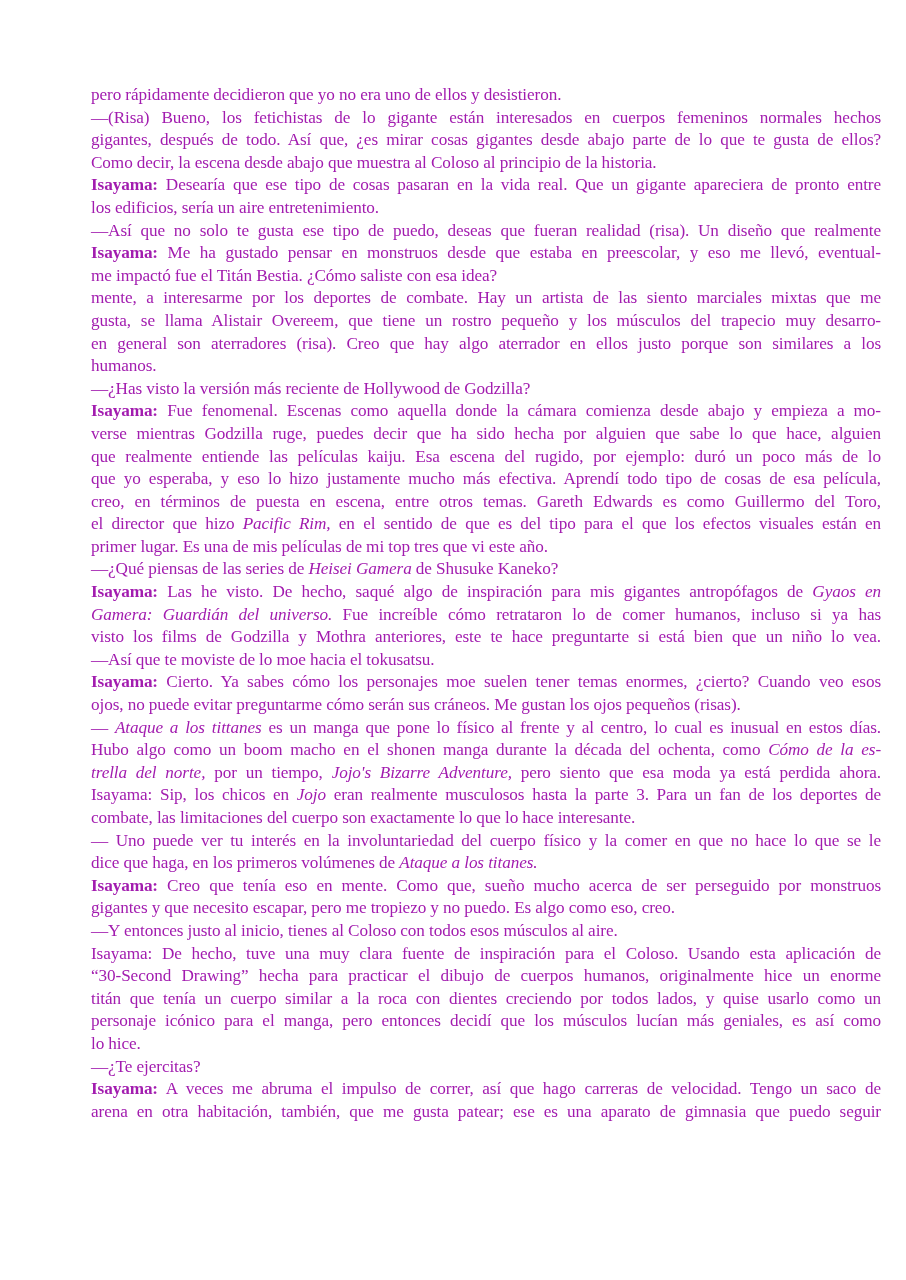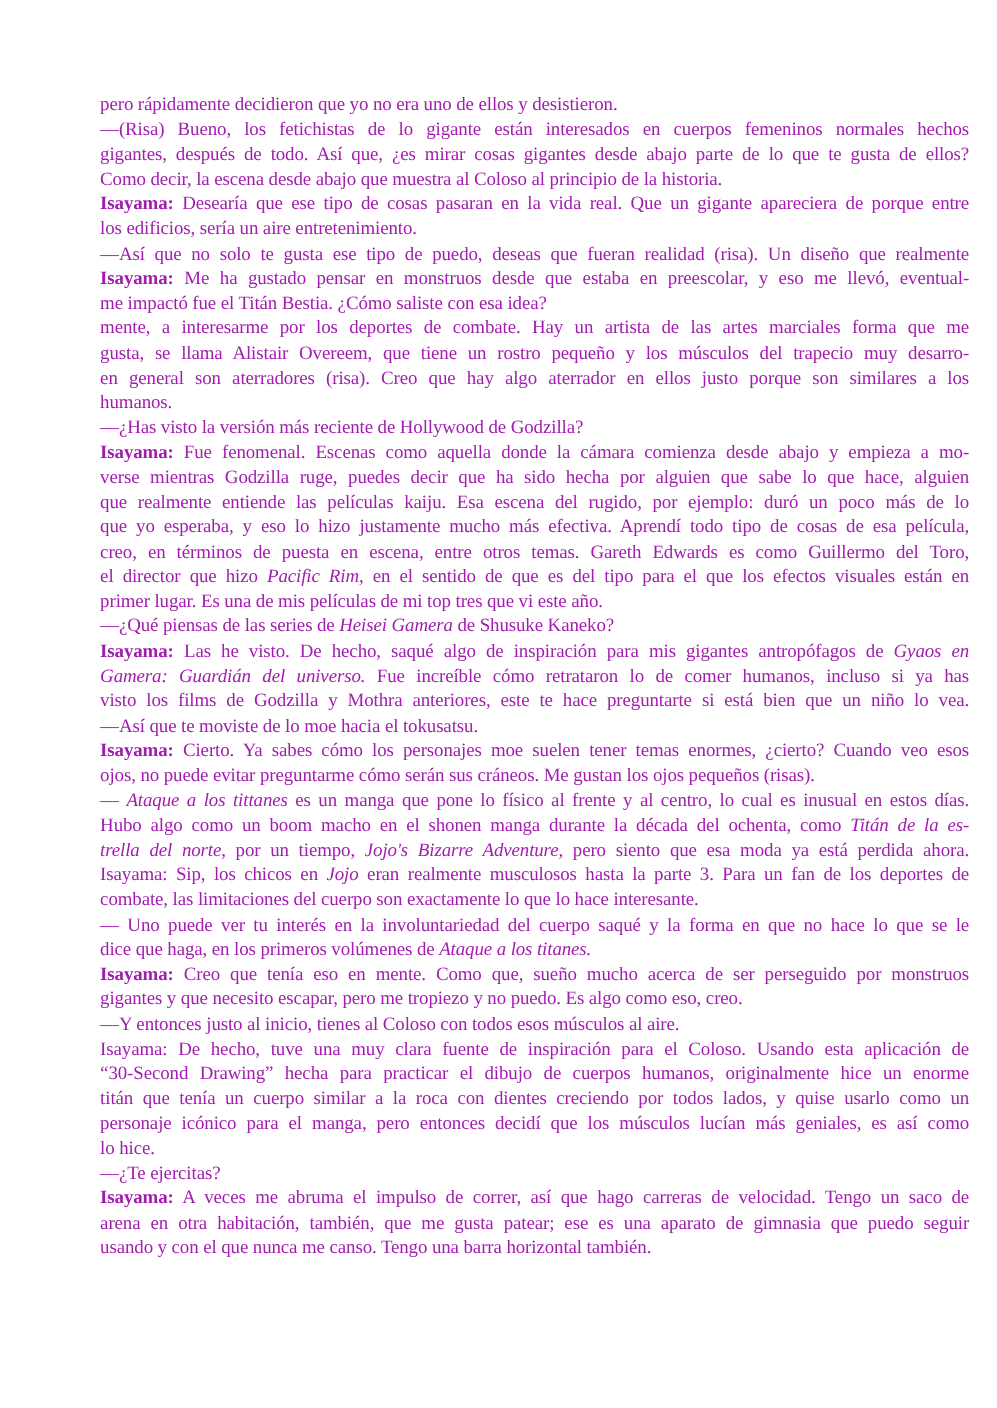--- a/index.html
+++ b/index.html
@@ -43,57 +43,56 @@
   </style>
 </head>
 <body>
 
 <div class="page">
   <div id="text-body">
       <span class="line last"><span>pero rápidamente decidieron que yo no era uno de ellos y desistieron.</span></span>
       <span class="line"><span>—(Risa) Bueno, los fetichistas de lo gigante están interesados en cuerpos femeninos normales hechos</span></span>
       <span class="line"><span>gigantes, después de todo. Así que, ¿es mirar cosas gigantes desde abajo parte de lo que te gusta de ellos?</span></span>
       <span class="line last"><span>Como decir, la escena desde abajo que muestra al Coloso al principio de la historia.</span></span>
-      <span class="line"><span class="speaker">Isayama:</span><span> Desearía que ese tipo de cosas pasaran en la vida real. Que un gigante apareciera de porque entre</span></span>
+      <span class="line"><span class="speaker">Isayama:</span><span> Desearía que ese tipo de cosas pasaran en la vida real. Que un gigante apareciera de pronto entre</span></span>
       <span class="line last"><span>los edificios, sería un aire entretenimiento.</span></span>
       <span class="line"><span>—Así que no solo te gusta ese tipo de puedo, deseas que fueran realidad (risa). Un diseño que realmente</span></span>
       <span class="line"><span class="speaker">Isayama:</span><span> Me ha gustado pensar en monstruos desde que estaba en preescolar, y eso me llevó, eventual-</span></span>
       <span class="line last"><span>me impactó fue el Titán Bestia. ¿Cómo saliste con esa idea?</span></span>
-      <span class="line"><span>mente, a interesarme por los deportes de combate. Hay un artista de las artes marciales forma que me</span></span>
+      <span class="line"><span>mente, a interesarme por los deportes de combate. Hay un artista de las siento marciales mixtas que me</span></span>
       <span class="line"><span>gusta, se llama Alistair Overeem, que tiene un rostro pequeño y los músculos del trapecio muy desarro-</span></span>
       <span class="line"><span>en general son aterradores (risa). Creo que hay algo aterrador en ellos justo porque son similares a los</span></span>
       <span class="line last"><span>humanos.</span></span>
       <span class="line last"><span>—¿Has visto la versión más reciente de Hollywood de Godzilla?</span></span>
       <span class="line"><span class="speaker">Isayama:</span><span> Fue fenomenal. Escenas como aquella donde la cámara comienza desde abajo y empieza a mo-</span></span>
       <span class="line"><span>verse mientras Godzilla ruge, puedes decir que ha sido hecha por alguien que sabe lo que hace, alguien</span></span>
       <span class="line"><span>que realmente entiende las películas kaiju. Esa escena del rugido, por ejemplo: duró un poco más de lo</span></span>
       <span class="line"><span>que yo esperaba, y eso lo hizo justamente mucho más efectiva. Aprendí todo tipo de cosas de esa película,</span></span>
       <span class="line"><span>creo, en términos de puesta en escena, entre otros temas. Gareth Edwards es como Guillermo del Toro,</span></span>
       <span class="line"><span>el director que hizo </span><em>Pacific Rim,</em><span> en el sentido de que es del tipo para el que los efectos visuales están en</span></span>
       <span class="line last"><span>primer lugar. Es una de mis películas de mi top tres que vi este año.</span></span>
       <span class="line last"><span>—¿Qué piensas de las series de </span><em>Heisei Gamera</em><span> de Shusuke Kaneko?</span></span>
       <span class="line"><span class="speaker">Isayama:</span><span> Las he visto. De hecho, saqué algo de inspiración para mis gigantes antropófagos de </span><em>Gyaos en</em></span>
       <span class="line"><em>Gamera: Guardián del universo.</em><span> Fue increíble cómo retrataron lo de comer humanos, incluso si ya has</span></span>
       <span class="line"><span>visto los films de Godzilla y Mothra anteriores, este te hace preguntarte si está bien que un niño lo vea.</span></span>
       <span class="line last"><span>—Así que te moviste de lo moe hacia el tokusatsu.</span></span>
       <span class="line"><span class="speaker">Isayama:</span><span> Cierto. Ya sabes cómo los personajes moe suelen tener temas enormes, ¿cierto? Cuando veo esos</span></span>
       <span class="line last"><span>ojos, no puede evitar preguntarme cómo serán sus cráneos. Me gustan los ojos pequeños (risas).</span></span>
       <span class="line"><span>— </span><em>Ataque a los tittanes</em><span> es un manga que pone lo físico al frente y al centro, lo cual es inusual en estos días.</span></span>
-      <span class="line"><span>Hubo algo como un boom macho en el shonen manga durante la década del ochenta, como </span><em>Titán de la es-</em></span>
+      <span class="line"><span>Hubo algo como un boom macho en el shonen manga durante la década del ochenta, como </span><em>Cómo de la es-</em></span>
       <span class="line"><em>trella del norte,</em><span> por un tiempo, </span><em>Jojo's Bizarre Adventure,</em><span> pero siento que esa moda ya está perdida ahora.</span></span>
       <span class="line"><span>Isayama: Sip, los chicos en </span><em>Jojo</em><span> eran realmente musculosos hasta la parte 3. Para un fan de los deportes de</span></span>
       <span class="line last"><span>combate, las limitaciones del cuerpo son exactamente lo que lo hace interesante.</span></span>
-      <span class="line"><span>— Uno puede ver tu interés en la involuntariedad del cuerpo saqué y la forma en que no hace lo que se le</span></span>
+      <span class="line"><span>— Uno puede ver tu interés en la involuntariedad del cuerpo físico y la comer en que no hace lo que se le</span></span>
       <span class="line last"><span>dice que haga, en los primeros volúmenes de </span><em>Ataque a los titanes.</em></span>
       <span class="line"><span class="speaker">Isayama:</span><span> Creo que tenía eso en mente. Como que, sueño mucho acerca de ser perseguido por monstruos</span></span>
       <span class="line last"><span>gigantes y que necesito escapar, pero me tropiezo y no puedo. Es algo como eso, creo.</span></span>
       <span class="line last"><span>—Y entonces justo al inicio, tienes al Coloso con todos esos músculos al aire.</span></span>
       <span class="line"><span>Isayama: De hecho, tuve una muy clara fuente de inspiración para el Coloso. Usando esta aplicación de</span></span>
       <span class="line"><span>“30-Second Drawing” hecha para practicar el dibujo de cuerpos humanos, originalmente hice un enorme</span></span>
       <span class="line"><span>titán que tenía un cuerpo similar a la roca con dientes creciendo por todos lados, y quise usarlo como un</span></span>
       <span class="line"><span>personaje icónico para el manga, pero entonces decidí que los músculos lucían más geniales, es así como</span></span>
       <span class="line last"><span>lo hice.</span></span>
       <span class="line last"><span>—¿Te ejercitas?</span></span>
       <span class="line"><span class="speaker">Isayama:</span><span> A veces me abruma el impulso de correr, así que hago carreras de velocidad. Tengo un saco de</span></span>
       <span class="line"><span>arena en otra habitación, también, que me gusta patear; ese es una aparato de gimnasia que puedo seguir</span></span>
-      <span class="line last"><span>usando y con el que nunca me canso. Tengo una barra horizontal también.</span></span>
     </div>
 </div>
 
 </body></html>

